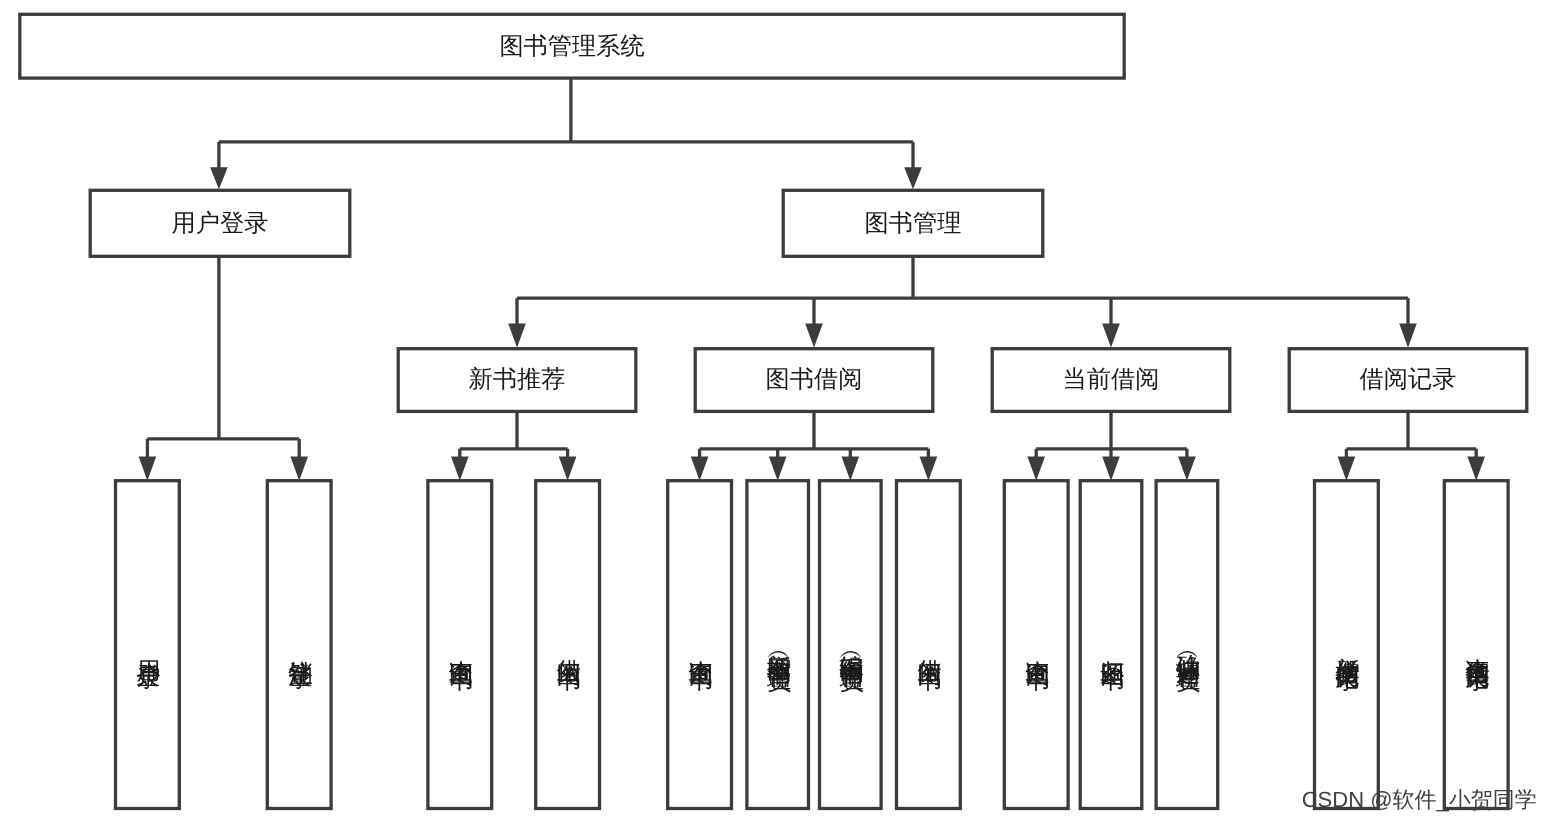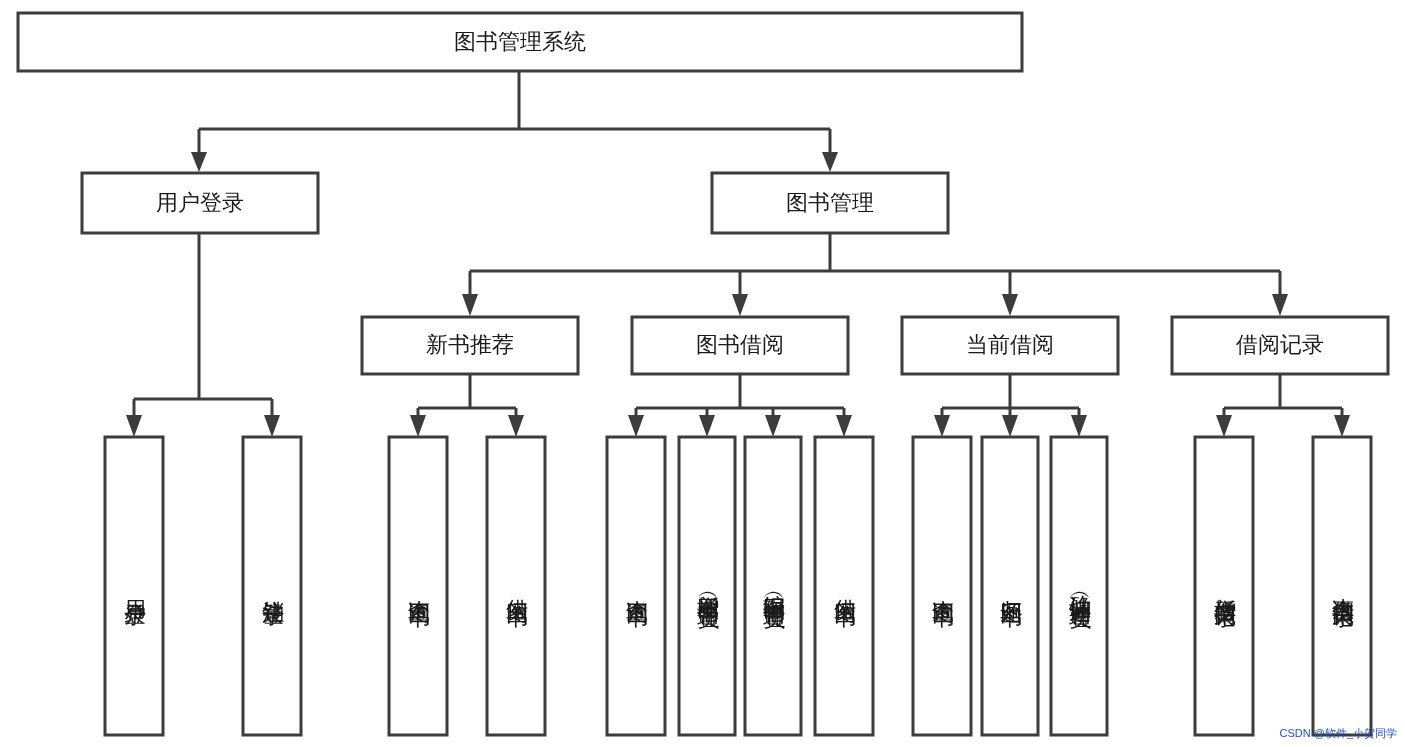--- a/index.html
+++ b/index.html
@@ -19,21 +19,21 @@
   .node-label-vertical{
     font-family:"Liberation Sans","DejaVu Sans",sans-serif;
     fill:#1a1a1a;font-size:22px;
     writing-mode:vertical-rl;text-orientation:upright;
     dominant-baseline:middle;text-anchor:middle;
     letter-spacing:2px;
   }
   .watermark{
     position:absolute;right:8px;bottom:6px;
     font-family:"Liberation Sans","DejaVu Sans",sans-serif;
-    font-size:11px;color:#1d4ed8;white-space:nowrap;
+    font-size:20px;color:#404040;white-space:nowrap;
     pointer-events:none;user-select:none;margin-top:17px;
   }
 </style>
 </head>
 <body>
 
 <svg id="diagram" viewBox="0 0 1405 747" xmlns="http://www.w3.org/2000/svg">
 
   <g>
 

